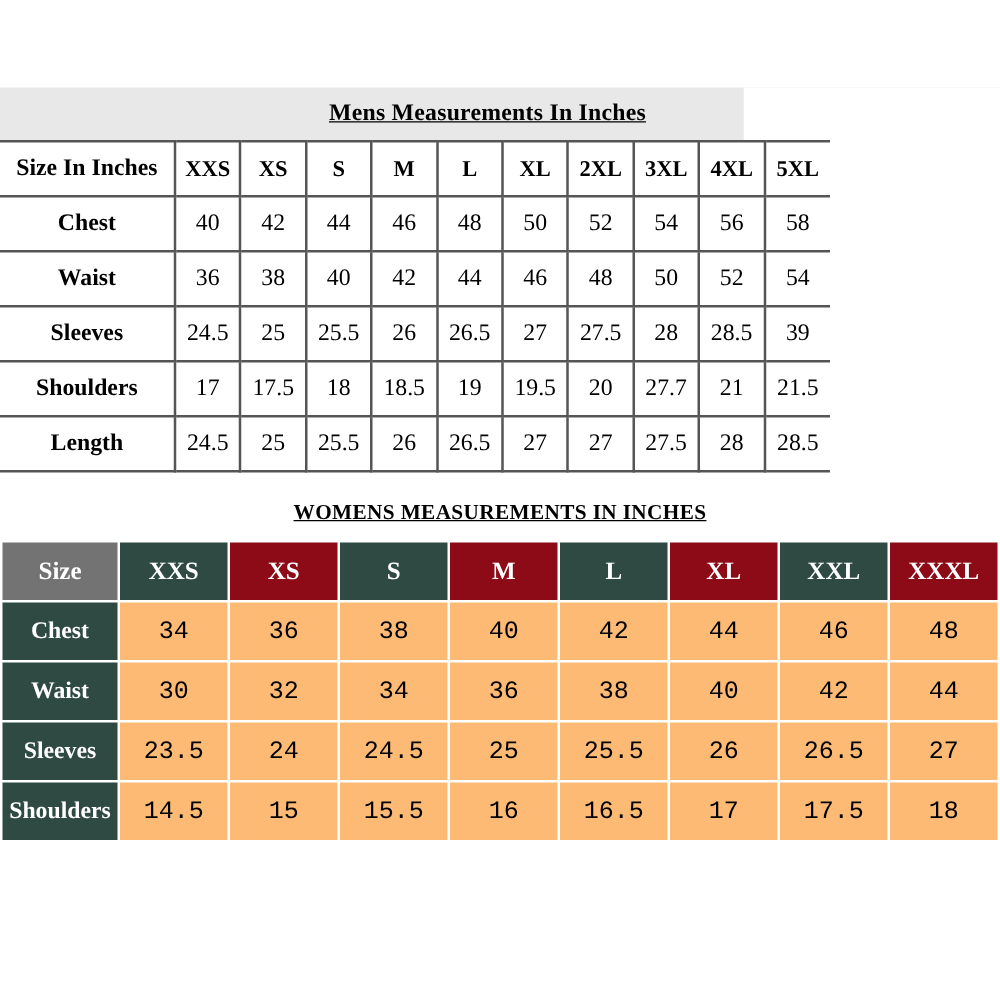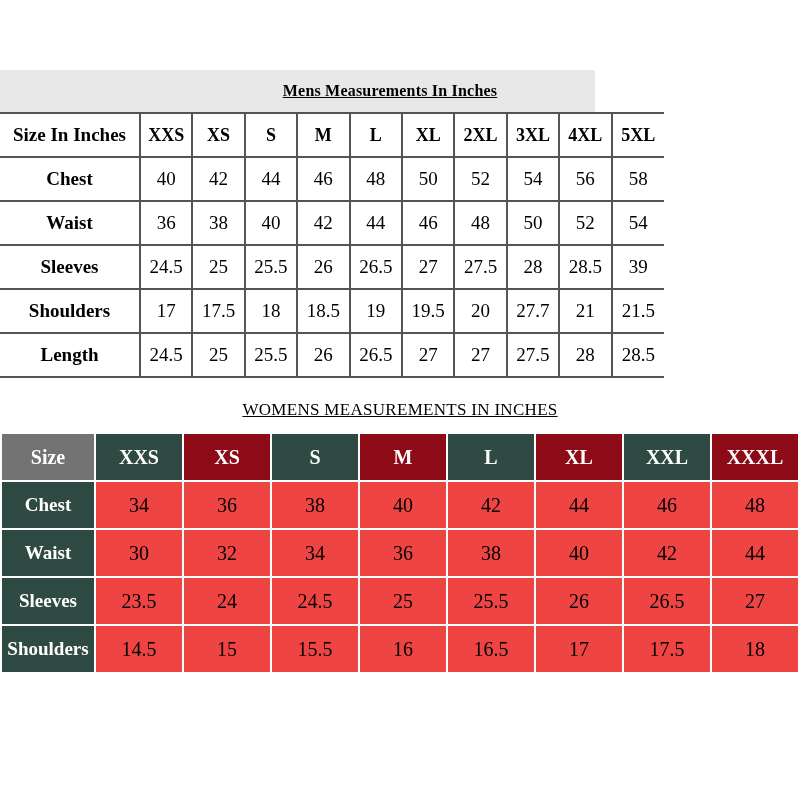--- a/index.html
+++ b/index.html
@@ -41,21 +41,21 @@
   .mens-title-band::after {
     content: "";
     position: absolute;
     right: 0;
     top: 0;
     width: 205px;
     height: 42px;
     background: #ffffff;
   }
   .mens-title {
-    font-size: 16px;
+    font-size: 19px;
     font-weight: bold;
     text-decoration: underline;
     letter-spacing: 0.2px;
     z-index: 2;
     position: relative;
     left: -10px;
     font-family: "Liberation Serif", serif;
   }
 
   table.mens {
@@ -91,21 +91,21 @@
   }
 
   
   .womens-title {
     position: absolute;
     top: 400px;
     left: 0;
     width: 800px;
     text-align: center;
     font-size: 17px;
-    font-weight: normal;
+    font-weight: bold;
     text-decoration: underline;
     letter-spacing: 0.3px;
     font-family: "Liberation Serif", serif;
   }
 
   table.womens {
     position: absolute;
     top: 432px;
     left: 0;
     border-collapse: collapse;
@@ -137,22 +137,23 @@
     color: #ffffff;
     font-weight: bold;
   }
   table.womens .w-rowhead {
     background: #2f4a42;
     color: #ffffff;
     font-weight: bold;
     font-size: 19px;
   }
   table.womens .w-cell {
-    background: #ef4444;
+    background: #fdba74;
     color: #000000;
+    font-family: Liberation Mono, monospace;
   }
 </style>
 </head>
 <body>
 
 <div class="page">
 
   <div class="mens-section">
     <div class="mens-title-band">
       <span class="mens-title">Mens Measurements In Inches</span>

